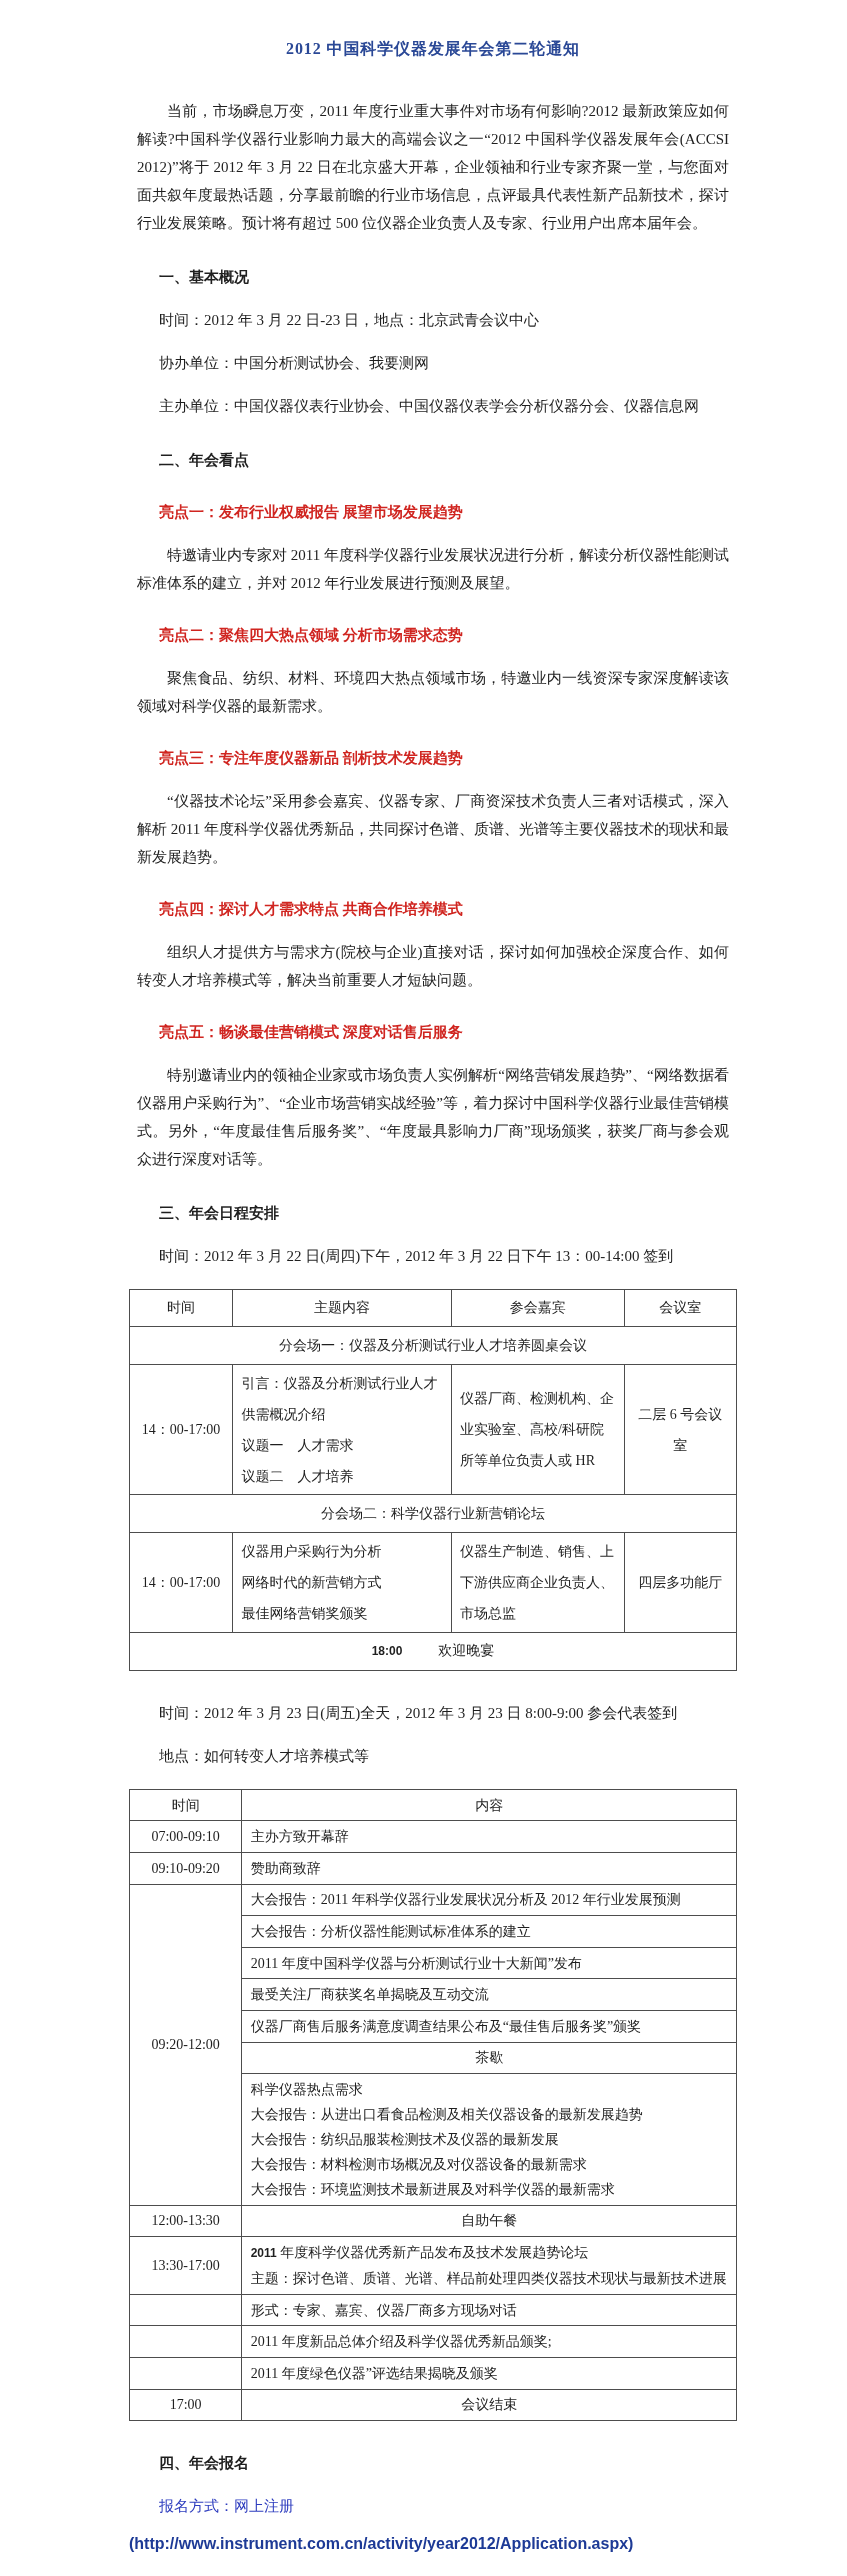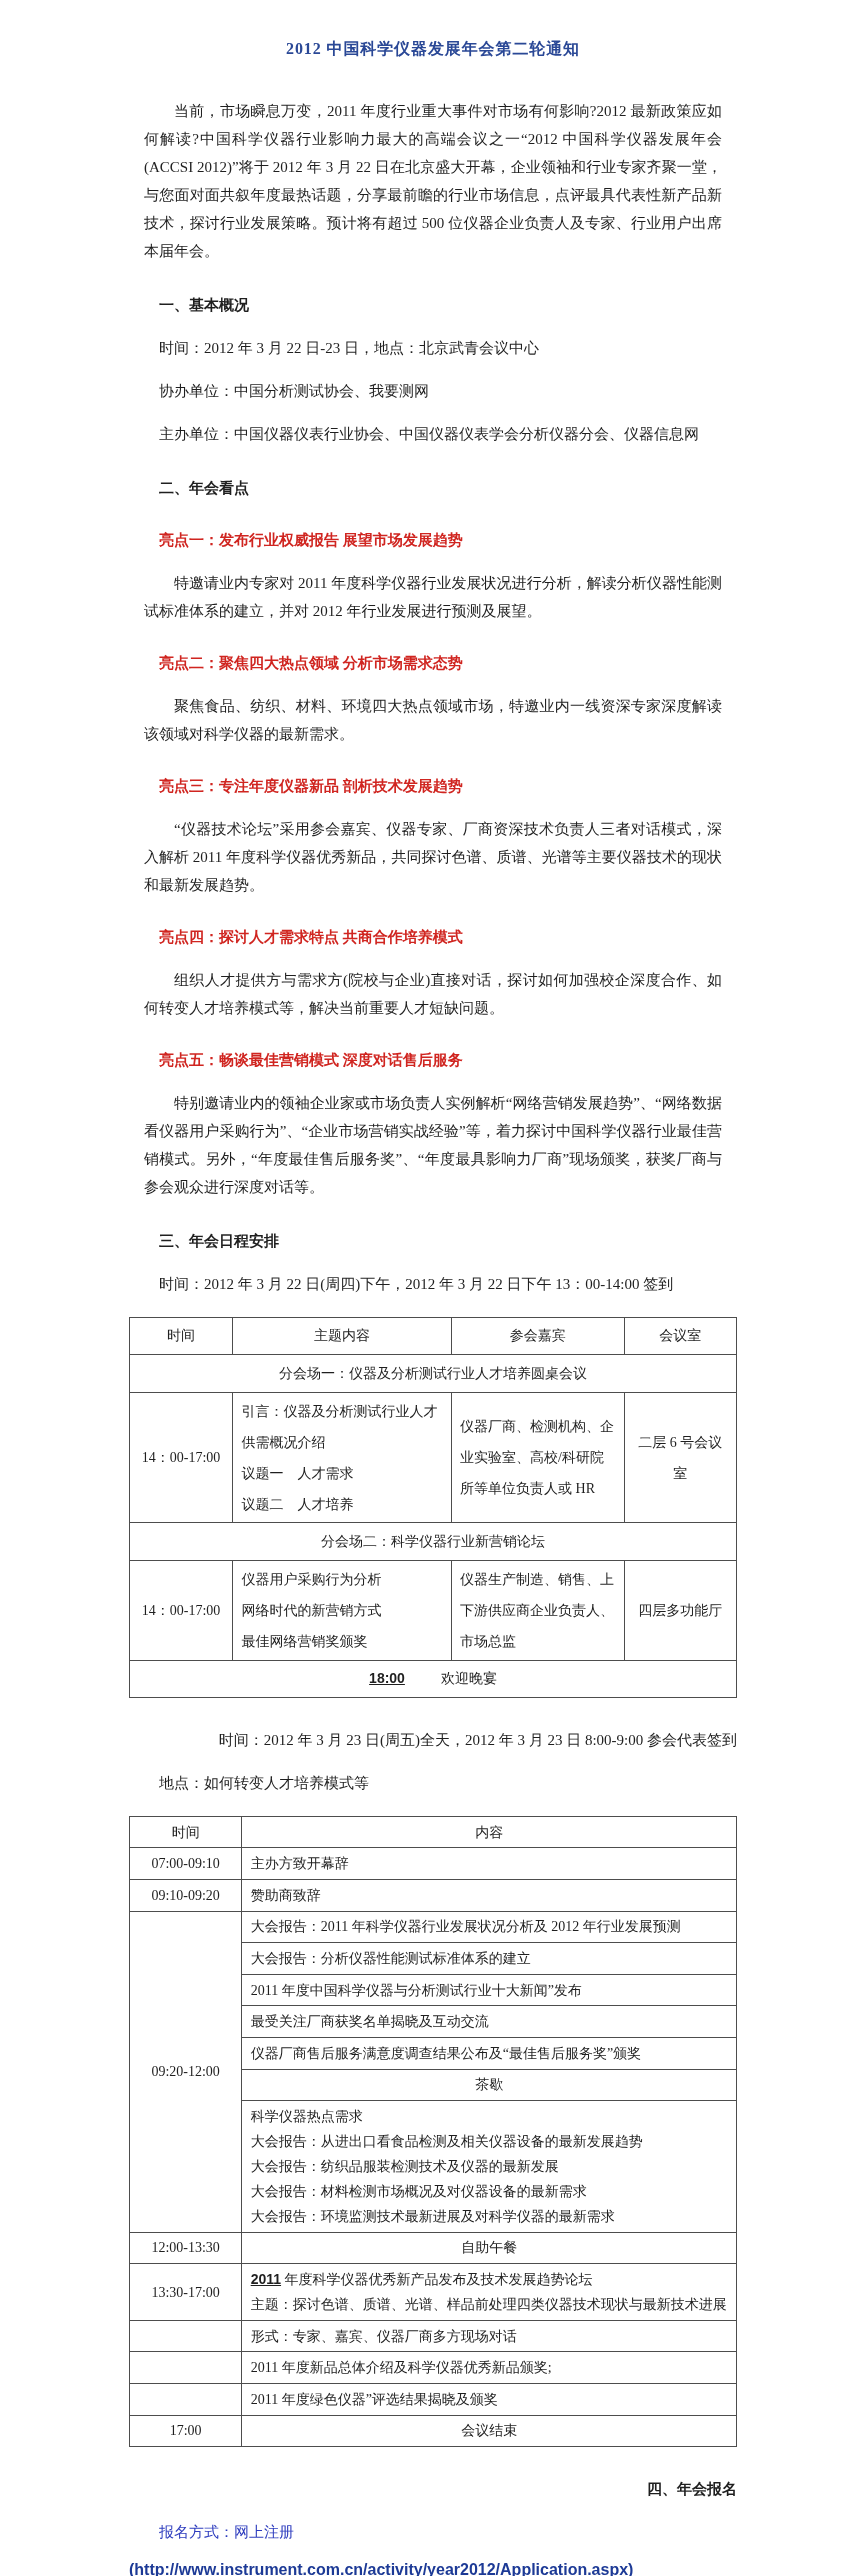--- a/index.html
+++ b/index.html
@@ -16,21 +16,21 @@
     color: #2a4896;
     font-size: 16px;
     font-weight: bold;
     margin: 0 0 37px 0;
     letter-spacing: 0.9px;
   }
   .para {
     text-align: justify;
     text-indent: 2em;
     line-height: 28px;
-    margin: 15px 15px;
+    margin: 15px 8px;
   }
   .line {
     padding-left: 2em;
     line-height: 28px;
     margin: 15px 0;
   }
   .sec-heading {
     padding-left: 2em;
     font-weight: bold;
     line-height: 28px;
@@ -53,39 +53,39 @@
     border: 0.9px solid #4d4d4d;
     padding: 2.8px 8.4px;
     font-size: 14px;
     line-height: 25px;
     vertical-align: middle;
     word-break: break-all;
   }
   .t1 td { line-height: 31px; }
   .center { text-align: center; }
   .time-cell { text-align: center; }
-  .num-b { font-weight: bold; font-family: "Liberation Sans", sans-serif; font-size: 14px; text-decoration: underline; }
+  .num-b { font-weight: bold; font-family: "Liberation Sans", sans-serif; font-size: 12px; }
   .dinner-gap { margin-left: 36px; }
 
   .blue-line {
     color: #2d3cbe;
     padding-left: 2em;
     line-height: 28px;
     margin: 15px 0 5.6px 0;
   }
   .url-line {
     color: #1d3a96;
     font-weight: bold;
     font-family: "Liberation Sans", sans-serif;
     font-size: 16px;
     line-height: 28px;
     margin: 9.3px 0 15px 0;
     word-break: break-all;
   }
-  .gap-lg { margin-top: 28px; text-align: right; }
+  .gap-lg { margin-top: 28px; }
 </style>
 </head>
 <body>
 
 <div class="page">
 
   <h1 class="doc-title">2012 中国科学仪器发展年会第二轮通知</h1>
 
   <p class="para">当前，市场瞬息万变，2011 年度行业重大事件对市场有何影响?2012 最新政策应如何解读?中国科学仪器行业影响力最大的高端会议之一“2012 中国科学仪器发展年会(ACCSI 2012)”将于 2012 年 3 月 22 日在北京盛大开幕，企业领袖和行业专家齐聚一堂，与您面对面共叙年度最热话题，分享最前瞻的行业市场信息，点评最具代表性新产品新技术，探讨行业发展策略。预计将有超过 500 位仪器企业负责人及专家、行业用户出席本届年会。</p>
 

